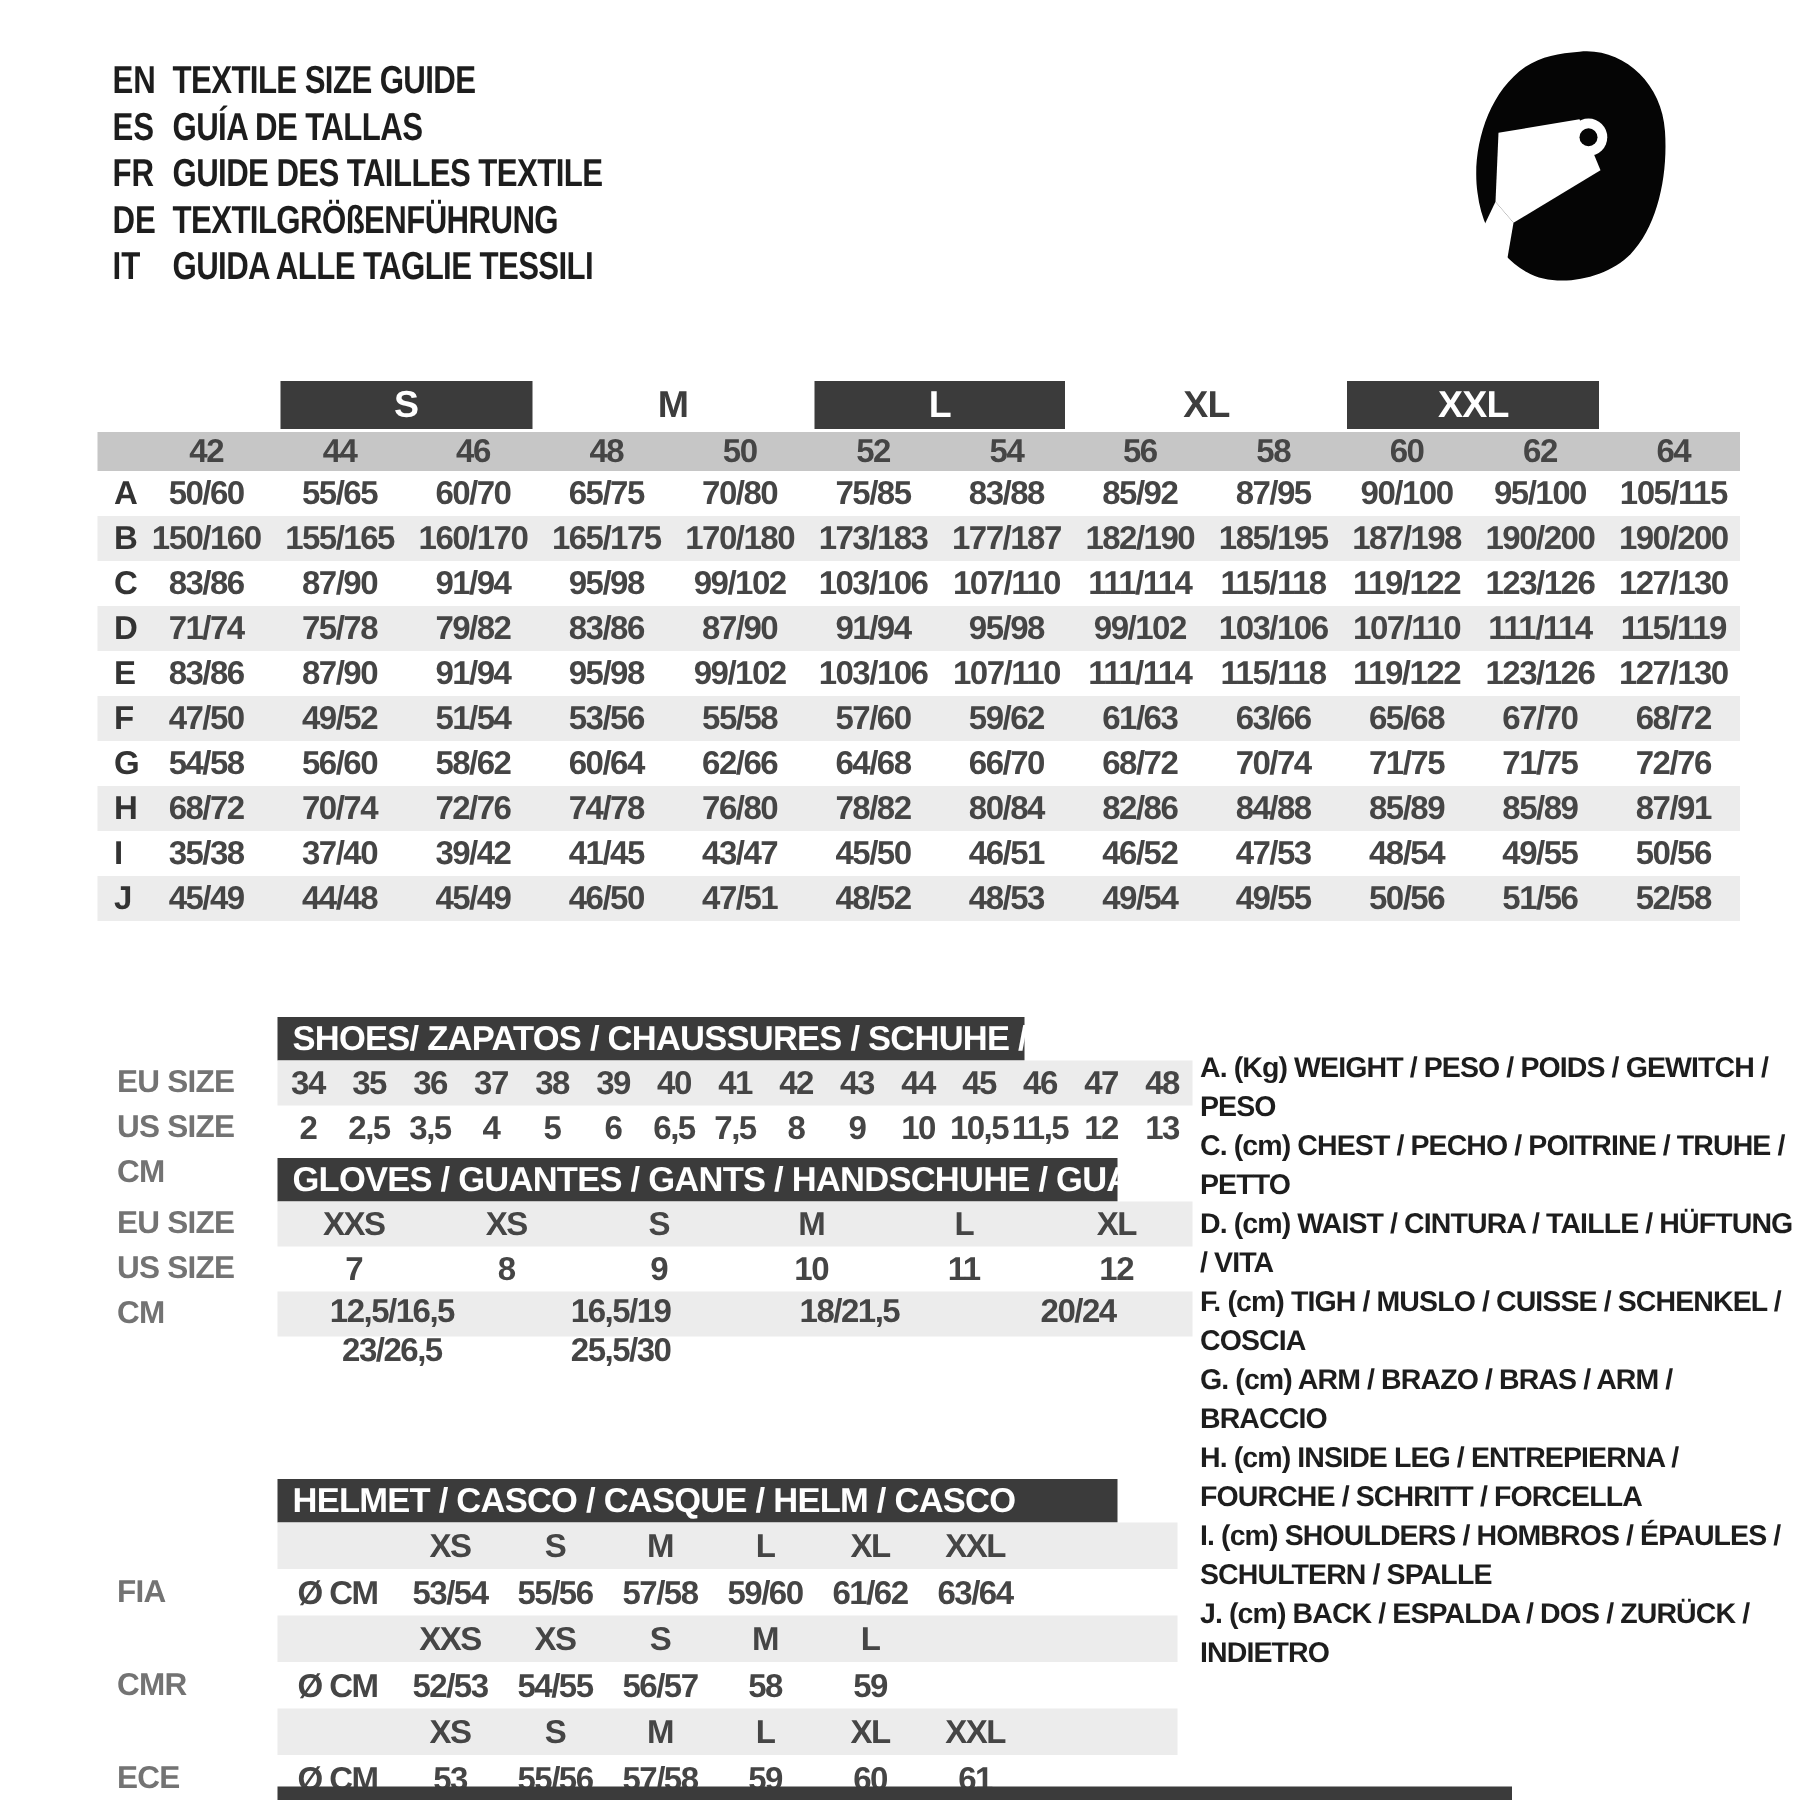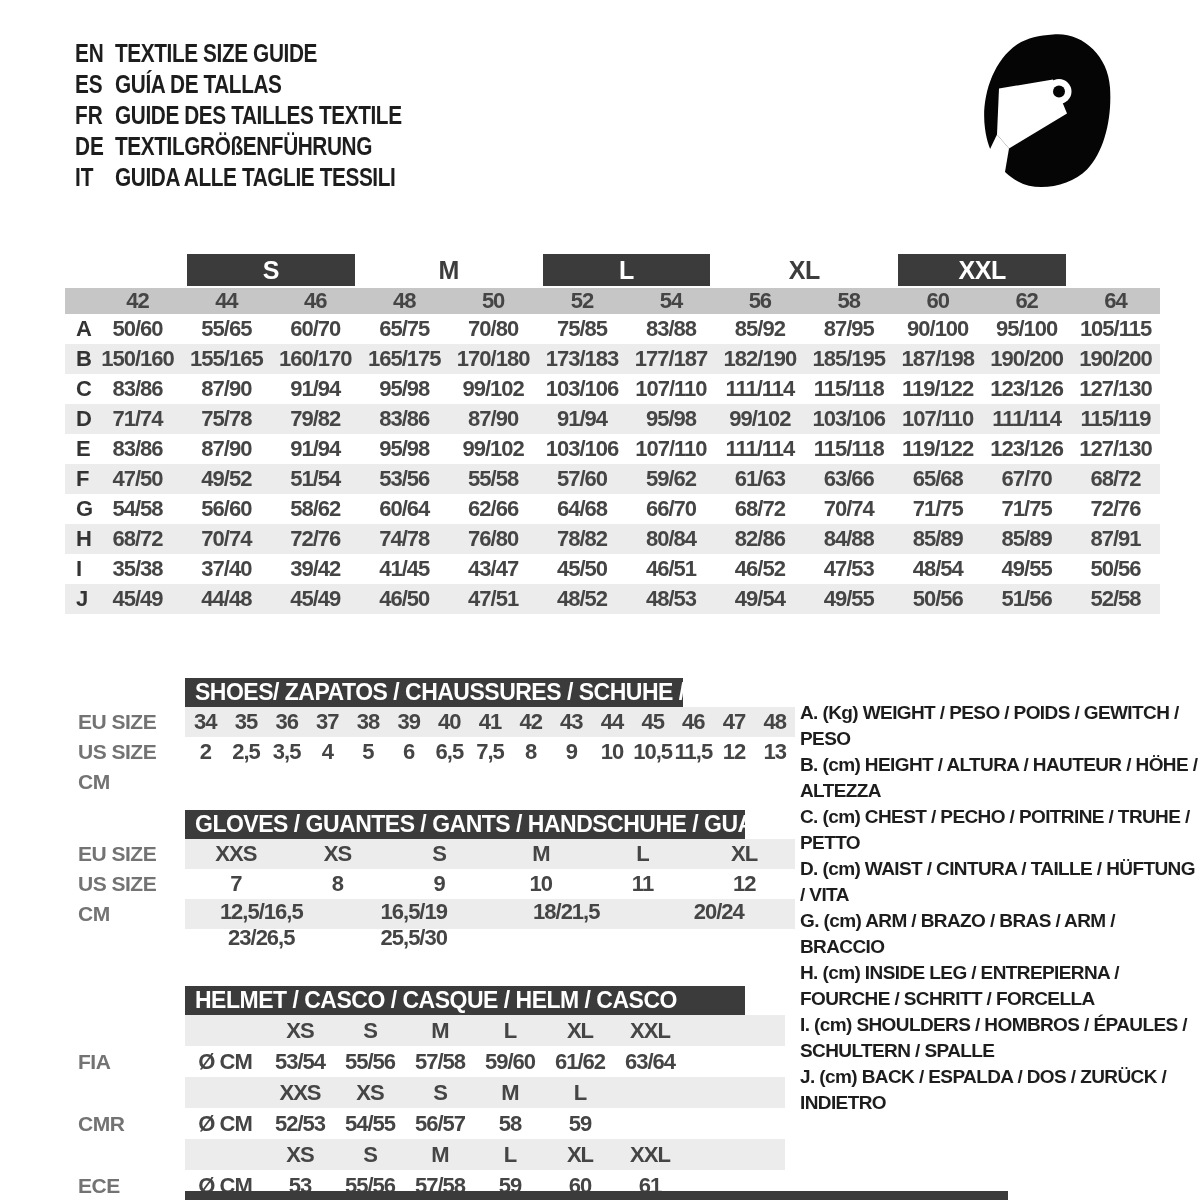--- a/index.html
+++ b/index.html
@@ -305,21 +305,21 @@
           <div class="cell val">12</div>
           <div class="cell val">13</div>
         </div>
       </div>
       <div class="srow">
         <div class="slabel">CM</div>
       </div>
     </div>
 </div>
 
-<div class="section" style="top:810px;">
+<div class="section" style="top:772px;">
   <div class="sec-title" style="width:560px;">GLOVES / GUANTES / GANTS / HANDSCHUHE / GUANTI</div>
   <div id="glovesrows">
       <div class="srow">
         <div class="slabel">EU SIZE</div>
         <div class="band gray" style="grid-template-columns: repeat(6, 1fr);">
           <div class="cell val">XXS</div>
           <div class="cell val">XS</div>
           <div class="cell val">S</div>
           <div class="cell val">M</div>
           <div class="cell val">L</div>
@@ -424,22 +424,22 @@
           <div class="cell val">59</div>
           <div class="cell val">60</div>
           <div class="cell val">61</div>
         </div>
       </div>
     </div>
 </div>
 
 <div class="legend" id="legend">
     <div class="legend-item">A. (Kg) WEIGHT / PESO / POIDS / GEWITCH / PESO</div>
-    <div class="legend-item">B. (cm) HEIGHT / ALTURA / HAUTEUR / HÖHE / ALTEZZA</div>
     <div class="legend-item">C. (cm) CHEST / PECHO / POITRINE / TRUHE / PETTO</div>
     <div class="legend-item">D. (cm) WAIST / CINTURA / TAILLE / HÜFTUNG / VITA</div>
+    <div class="legend-item">F. (cm) TIGH / MUSLO / CUISSE / SCHENKEL / COSCIA</div>
     <div class="legend-item">G. (cm) ARM  / BRAZO / BRAS / ARM / BRACCIO</div>
     <div class="legend-item">H. (cm) INSIDE LEG / ENTREPIERNA / FOURCHE / SCHRITT / FORCELLA</div>
     <div class="legend-item">I.  (cm) SHOULDERS / HOMBROS / ÉPAULES / SCHULTERN / SPALLE</div>
     <div class="legend-item">J. (cm) BACK / ESPALDA / DOS / ZURÜCK / INDIETRO</div>
   </div>
 
 <div class="bottom-bar"></div>
 
 </body></html>

